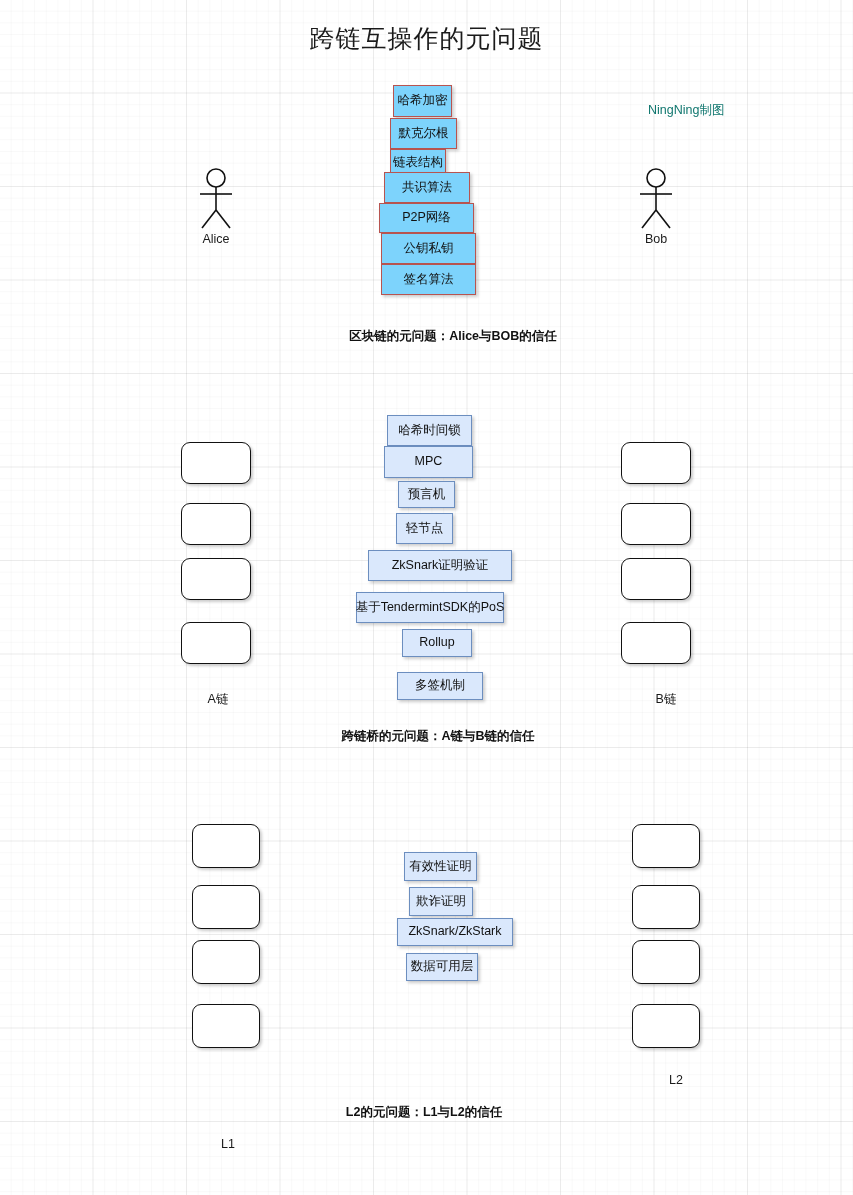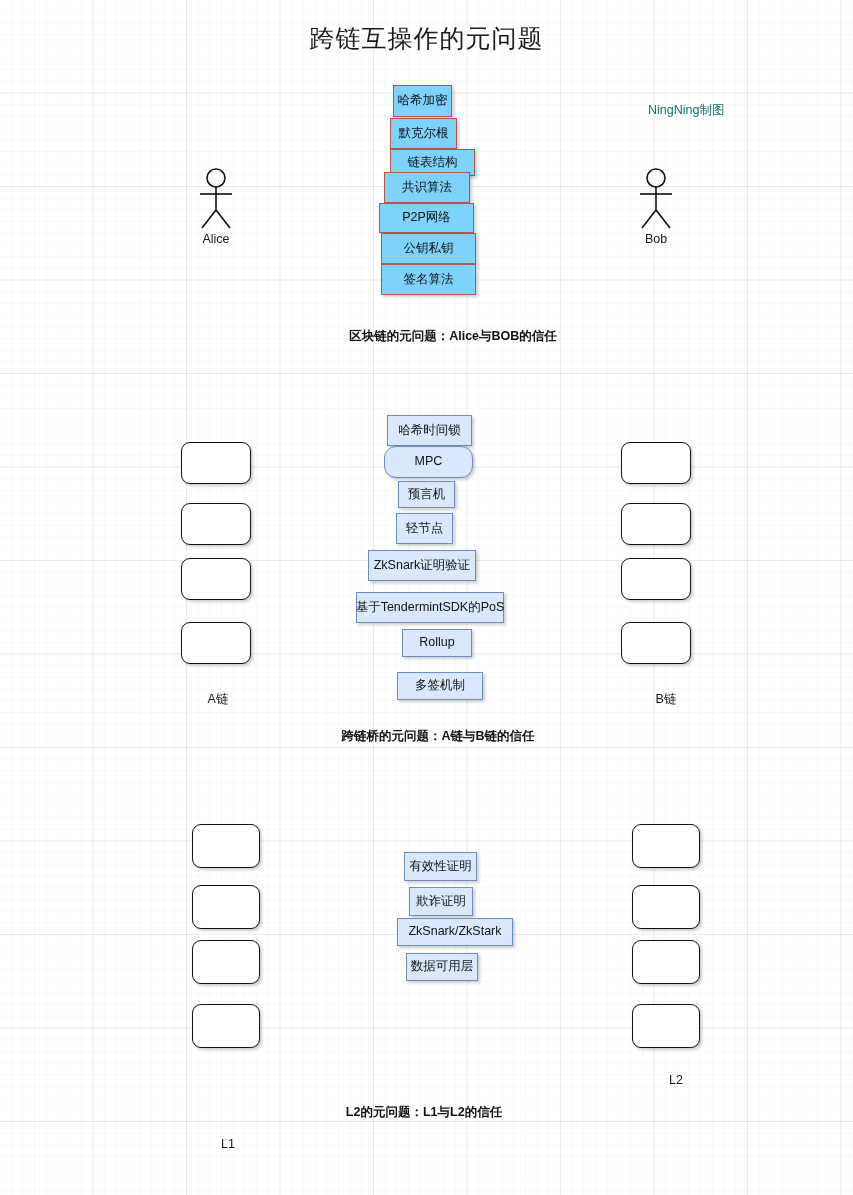--- a/index.html
+++ b/index.html
@@ -105,21 +105,21 @@
 </style>
 </head>
 <body>
 
 <div class="diagram-title">跨链互操作的元问题</div>
 <div class="credit">NingNing制图</div>
 
 <div id="canvas-layer">
     <div class="fbox pink" style="left: 393px; top: 85px; width: 59px; height: 32px;">哈希加密</div>
     <div class="fbox pink" style="left: 390px; top: 118px; width: 67px; height: 31px;">默克尔根</div>
-    <div class="fbox pink" style="left: 390px; top: 149px; width: 85px; height: 27px;">链表结构</div>
+    <div class="fbox pink" style="left: 390px; top: 149px; width: 56px; height: 27px;">链表结构</div>
     <div class="fbox pink" style="left: 384px; top: 172px; width: 86px; height: 31px;">共识算法</div>
     <div class="fbox pink" style="left: 379px; top: 203px; width: 95px; height: 30px;">P2P网络</div>
     <div class="fbox pink" style="left: 381px; top: 233px; width: 95px; height: 31px;">公钥私钥</div>
     <div class="fbox pink" style="left: 381px; top: 264px; width: 95px; height: 31px;">签名算法</div>
     <div class="actor" style="left: 188px; top: 168px;">
       <svg width="56" height="64" viewBox="0 0 56 64">
         <circle cx="28" cy="10" r="9" fill="#ffffff" stroke="#111111" stroke-width="1.6"></circle>
         <line x1="28" y1="19" x2="28" y2="42" stroke="#111111" stroke-width="1.6"></line>
         <line x1="12" y1="26" x2="44" y2="26" stroke="#111111" stroke-width="1.6"></line>
         <line x1="28" y1="42" x2="14" y2="60" stroke="#111111" stroke-width="1.6"></line>
@@ -132,24 +132,24 @@
         <circle cx="28" cy="10" r="9" fill="#ffffff" stroke="#111111" stroke-width="1.6"></circle>
         <line x1="28" y1="19" x2="28" y2="42" stroke="#111111" stroke-width="1.6"></line>
         <line x1="12" y1="26" x2="44" y2="26" stroke="#111111" stroke-width="1.6"></line>
         <line x1="28" y1="42" x2="14" y2="60" stroke="#111111" stroke-width="1.6"></line>
         <line x1="28" y1="42" x2="42" y2="60" stroke="#111111" stroke-width="1.6"></line>
       </svg>
       <div class="actor-label">Bob</div>
     </div>
     <div class="caption" style="left: 429px; top: 328px; padding-left: 48px;">区块链的元问题：Alice与BOB的信任</div>
     <div class="fbox blue" style="left: 387px; top: 415px; width: 85px; height: 31px;">哈希时间锁</div>
-    <div class="fbox blue" style="left: 384px; top: 446px; width: 89px; height: 32px; border-radius: 12px;">MPC</div>
+    <div class="fbox blue" style="left: 384px; top: 446px; width: 89px; height: 32px;">MPC</div>
     <div class="fbox blue" style="left: 398px; top: 481px; width: 57px; height: 27px;">预言机</div>
     <div class="fbox blue" style="left: 396px; top: 513px; width: 57px; height: 31px;">轻节点</div>
-    <div class="fbox blue" style="left: 368px; top: 550px; width: 108px; height: 31px;">ZkSnark证明验证</div>
+    <div class="fbox blue" style="left: 368px; top: 550px; width: 144px; height: 31px;">ZkSnark证明验证</div>
     <div class="fbox blue" style="left: 356px; top: 592px; width: 148px; height: 31px;">基于TendermintSDK的PoS</div>
     <div class="fbox blue" style="left: 402px; top: 629px; width: 70px; height: 28px;">Rollup</div>
     <div class="fbox blue" style="left: 397px; top: 672px; width: 86px; height: 28px;">多签机制</div>
     <div class="fbox plain" style="left: 181px; top: 442px; width: 70px; height: 42px;"></div>
     <div class="fbox plain" style="left: 181px; top: 503px; width: 70px; height: 42px;"></div>
     <div class="fbox plain" style="left: 181px; top: 558px; width: 70px; height: 42px;"></div>
     <div class="fbox plain" style="left: 181px; top: 622px; width: 70px; height: 42px;"></div>
     <div class="fbox plain" style="left: 621px; top: 442px; width: 70px; height: 42px;"></div>
     <div class="fbox plain" style="left: 621px; top: 503px; width: 70px; height: 42px;"></div>
     <div class="fbox plain" style="left: 621px; top: 558px; width: 70px; height: 42px;"></div>

